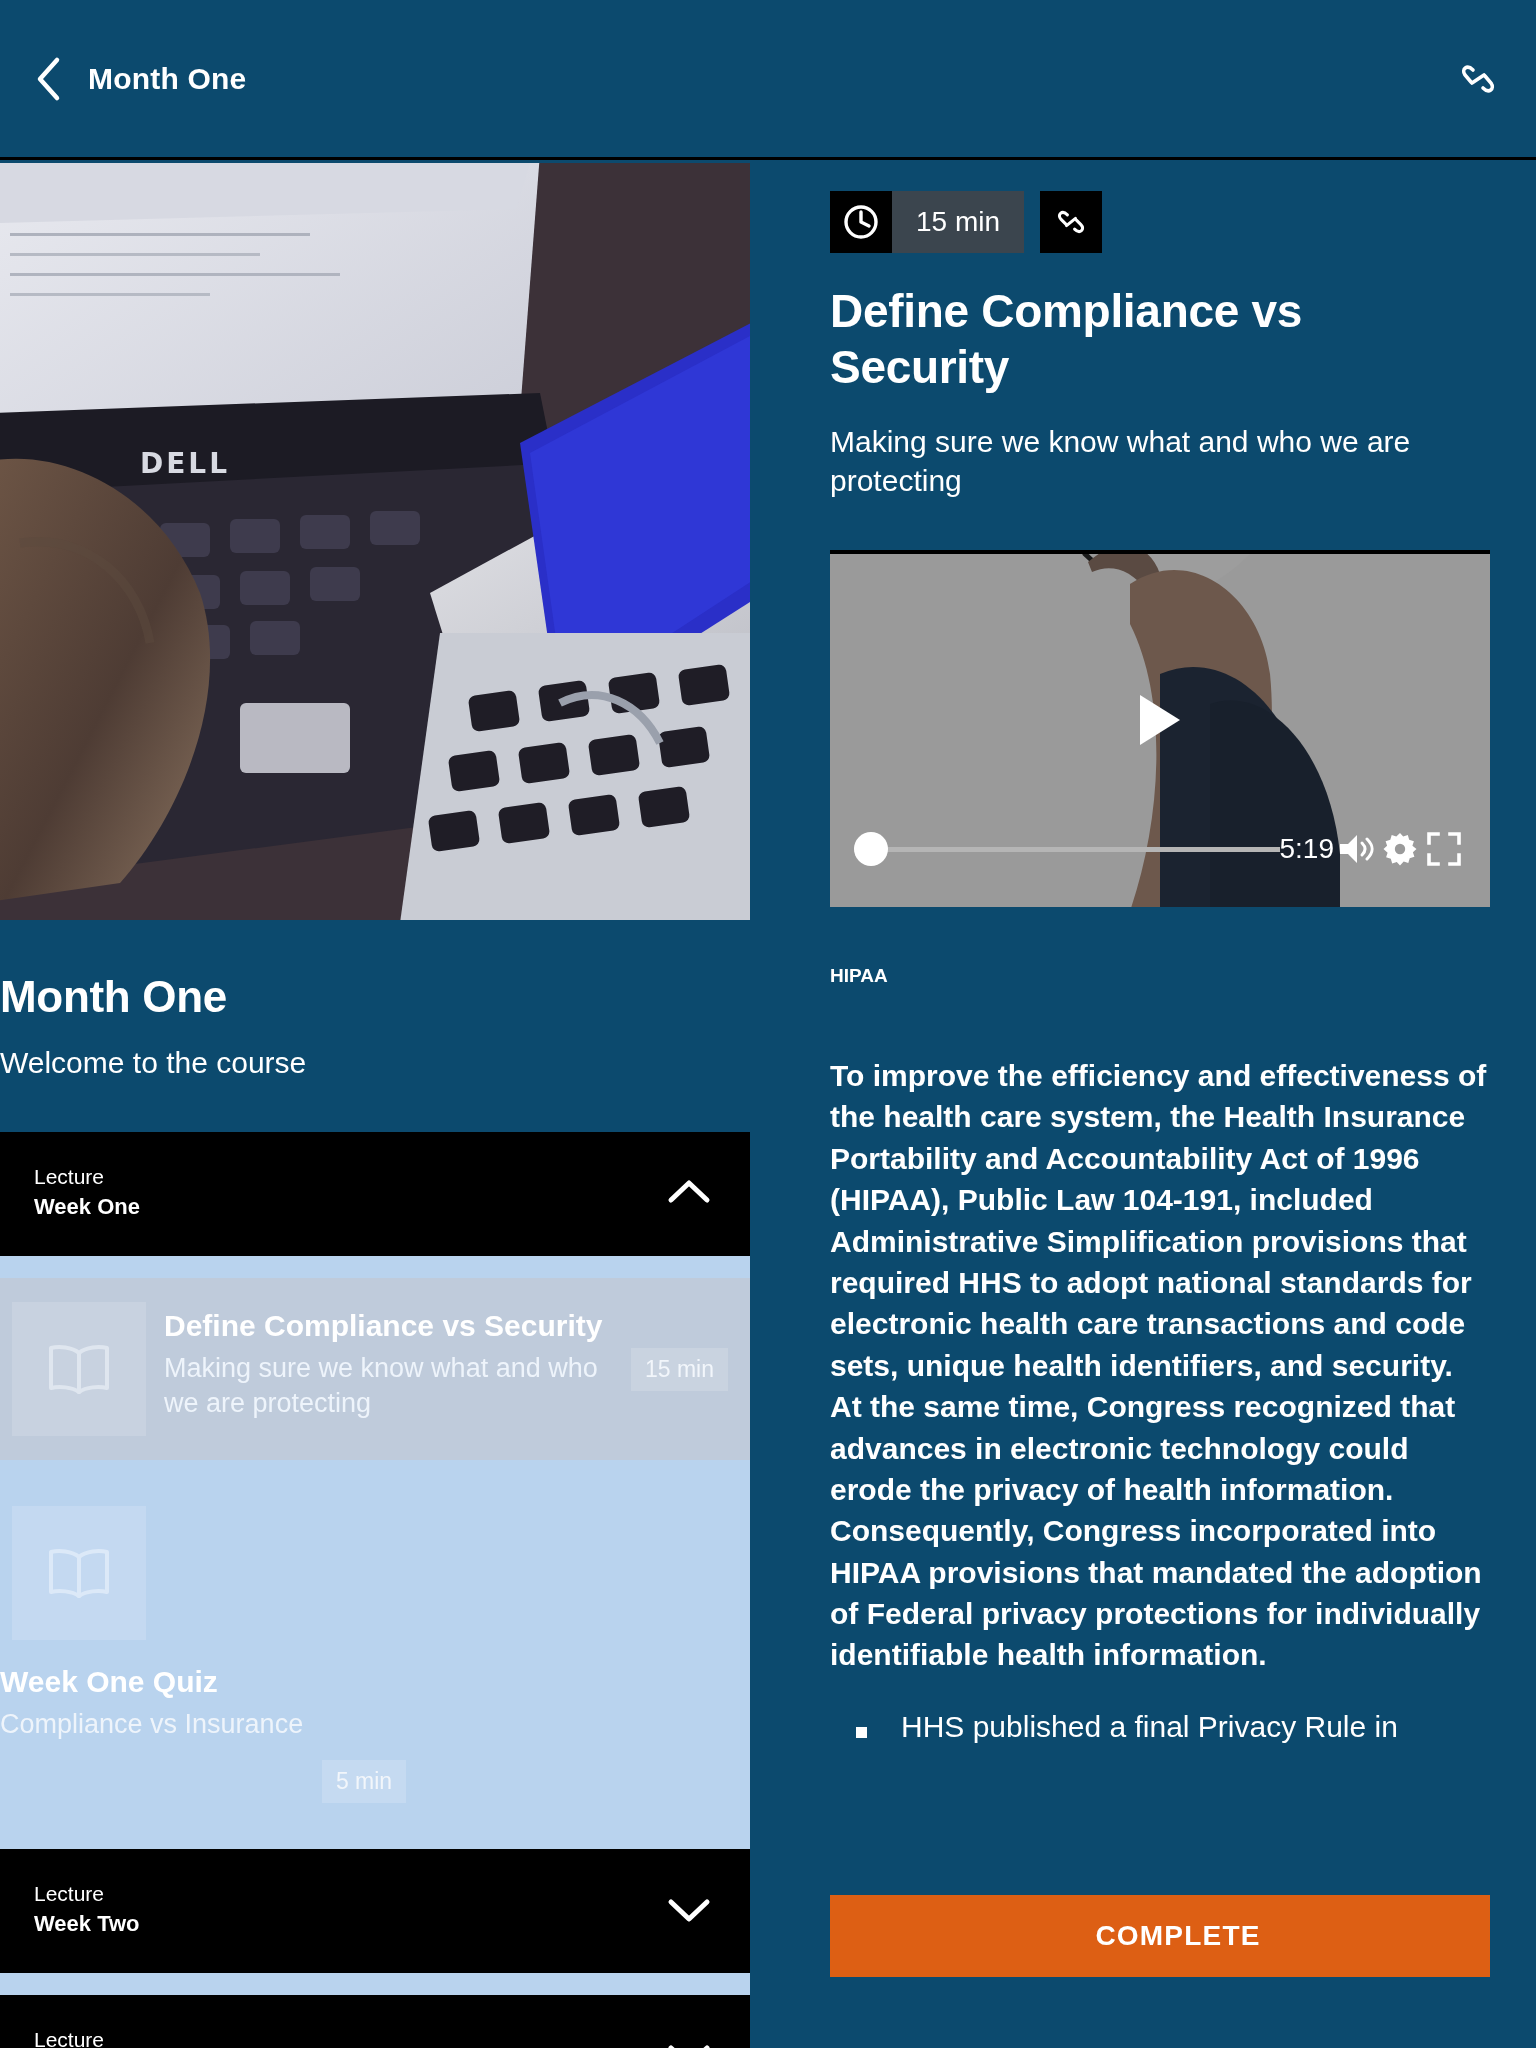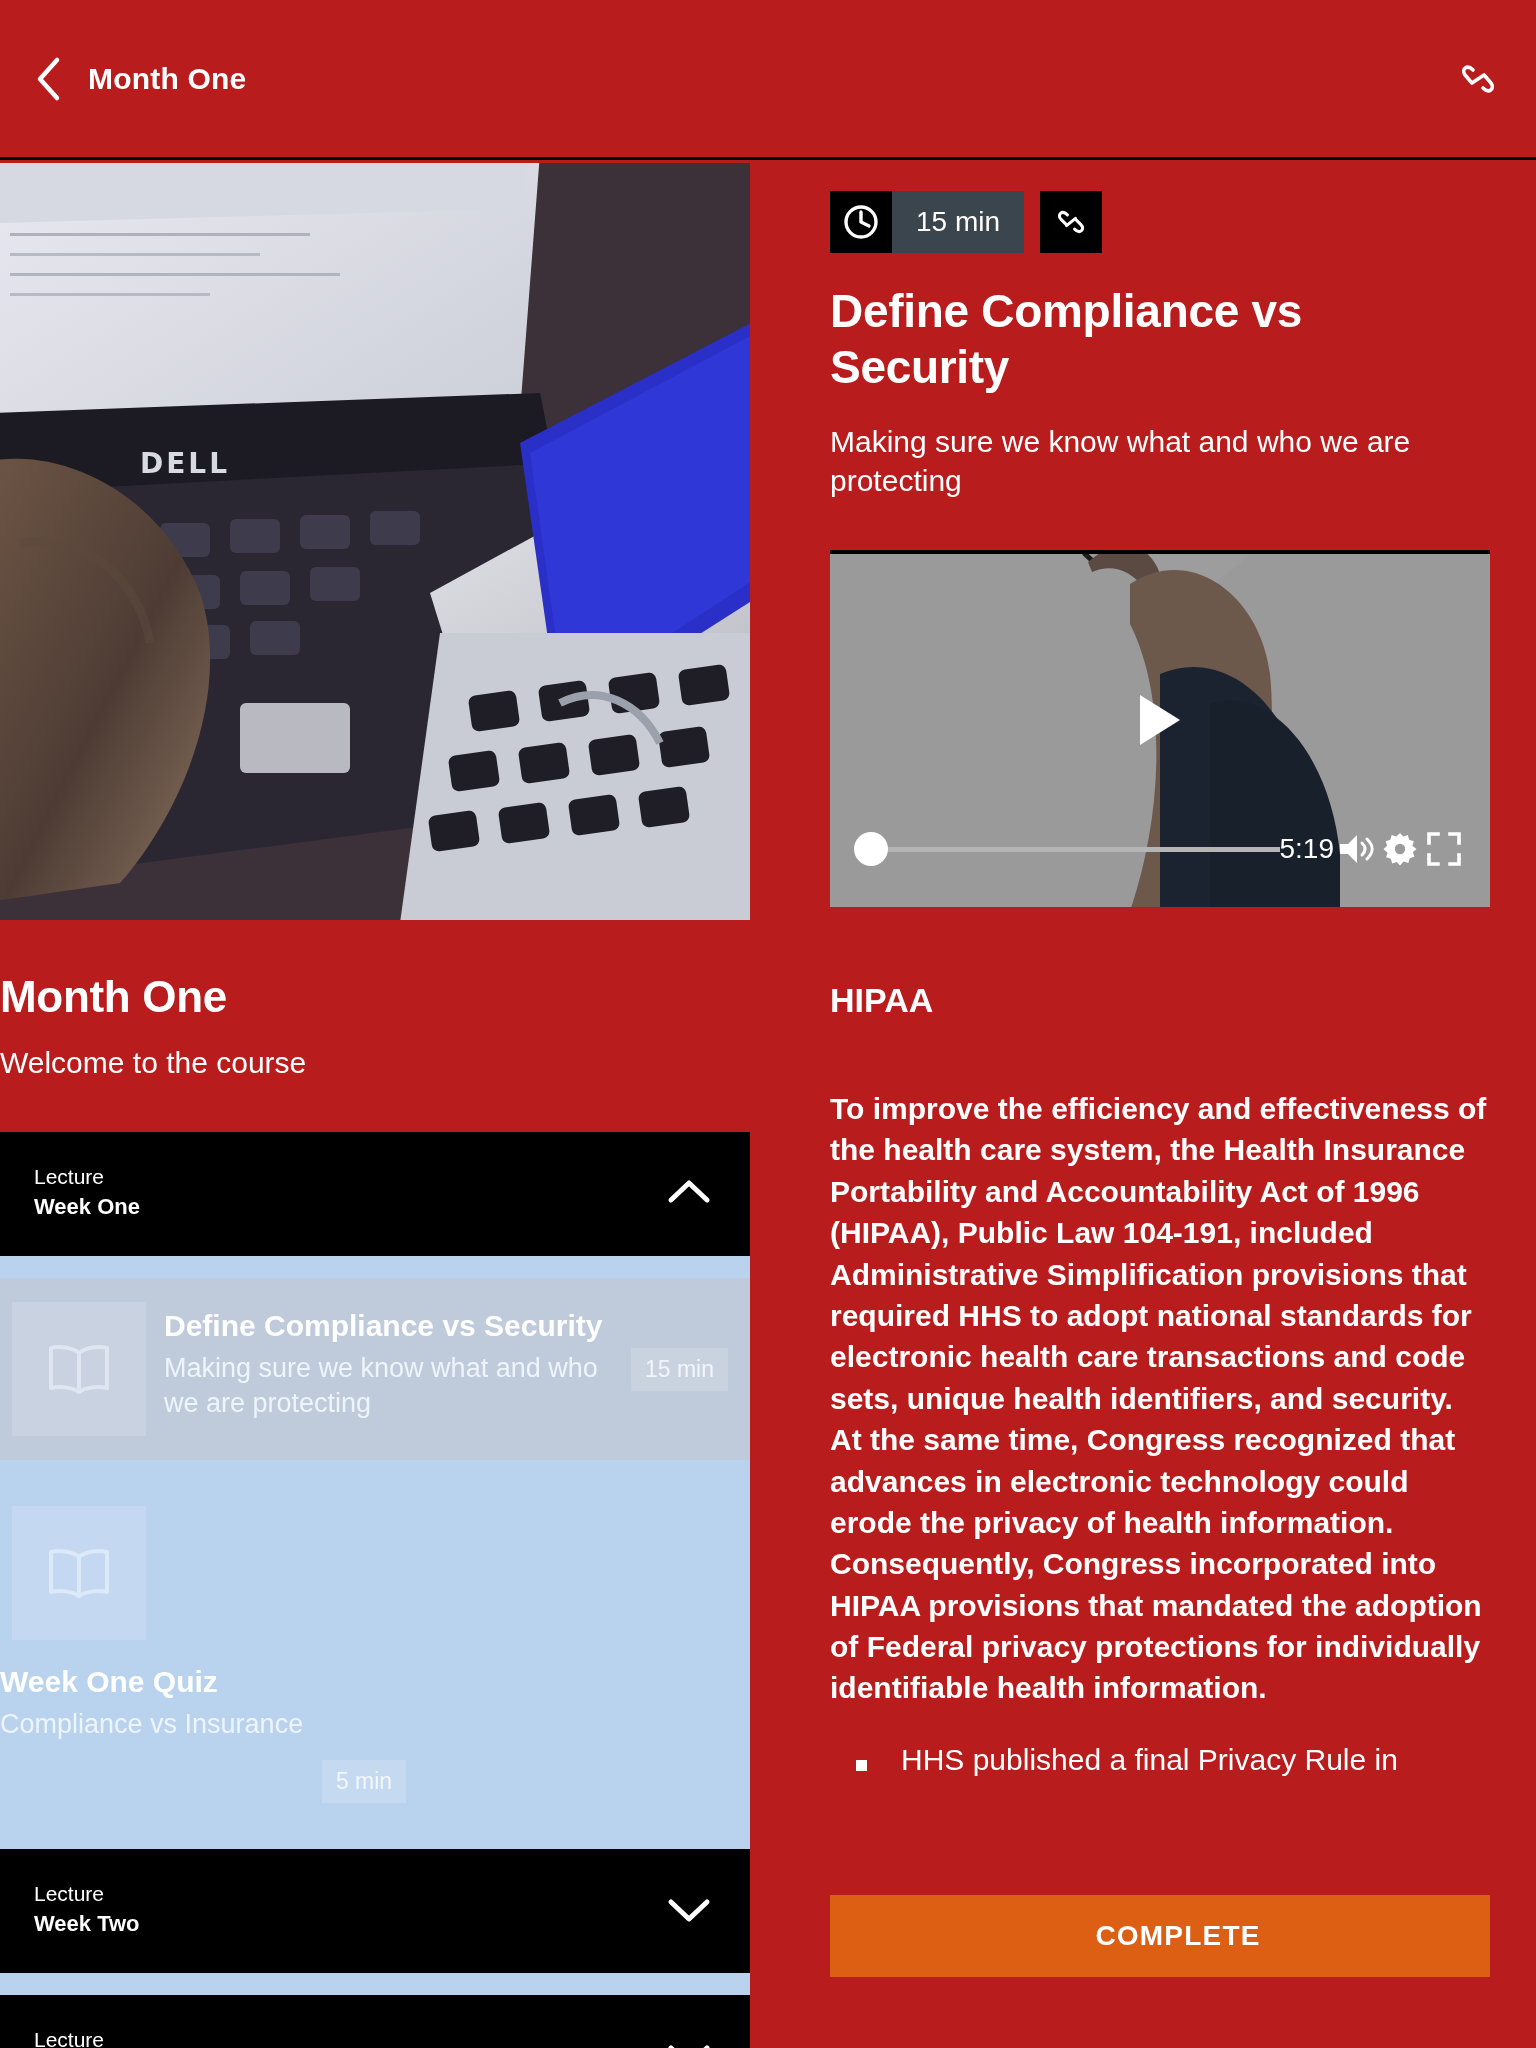--- a/index.html
+++ b/index.html
@@ -2,21 +2,21 @@
 <html><head>
 <meta charset="utf-8">
 <style>
   * { box-sizing: border-box; margin: 0; padding: 0; }
   html, body {
     width: 1536px; height: 2048px;
     background: #b9d3ee;
     font-family: "Liberation Sans", sans-serif;
     overflow: hidden;
   }
-  .page { position: relative; width: 1536px; height: 2048px; background: #b91c1c; }
+  .page { position: relative; width: 1536px; height: 2048px; background: #0c4a6e; }
 
   
   .topbar {
     position: absolute; left: 0; top: 0; width: 1536px; height: 160px;
     border-bottom: 3px solid #000;
     display: flex; align-items: center;
   }
   .back-btn {
     width: 62px; height: 62px; margin-left: 18px;
     display: flex; align-items: center; justify-content: center;
@@ -133,21 +133,21 @@
   }
   .scrub { position: relative; flex: 1 1 auto; height: 28px; display: flex; align-items: center; cursor: pointer; }
   .scrub-track { position: absolute; left: 0; right: 0; height: 5px; background: #b5b5b5; }
   .scrub-knob {
     position: relative; width: 34px; height: 34px; border-radius: 50%;
     background: #fff; cursor: pointer;
   }
   .vtime { color: #fff; font-size: 28px; }
   .vicon { width: 44px; height: 44px; display: flex; align-items: center; justify-content: center; cursor: pointer; }
 
-  .sec-head { color: #fff; font-size: 34px; font-weight: bold; margin-top: 74px; }
+  .sec-head { color: #fff; font-size: 19px; font-weight: bold; margin-top: 58px; }
   .body-text {
     color: #fff; font-size: 30px; font-weight: bold;
     line-height: 1.38; margin-top: 68px;
   }
   .bullets { list-style: none; margin-top: 34px; }
   .bullets li {
     color: #fff; font-size: 30px; font-weight: normal;
     display: flex; align-items: flex-start; gap: 34px; padding-left: 26px;
   }
   .sq { width: 11px; height: 11px; background: #fff; margin-top: 17px; flex: 0 0 11px; }

